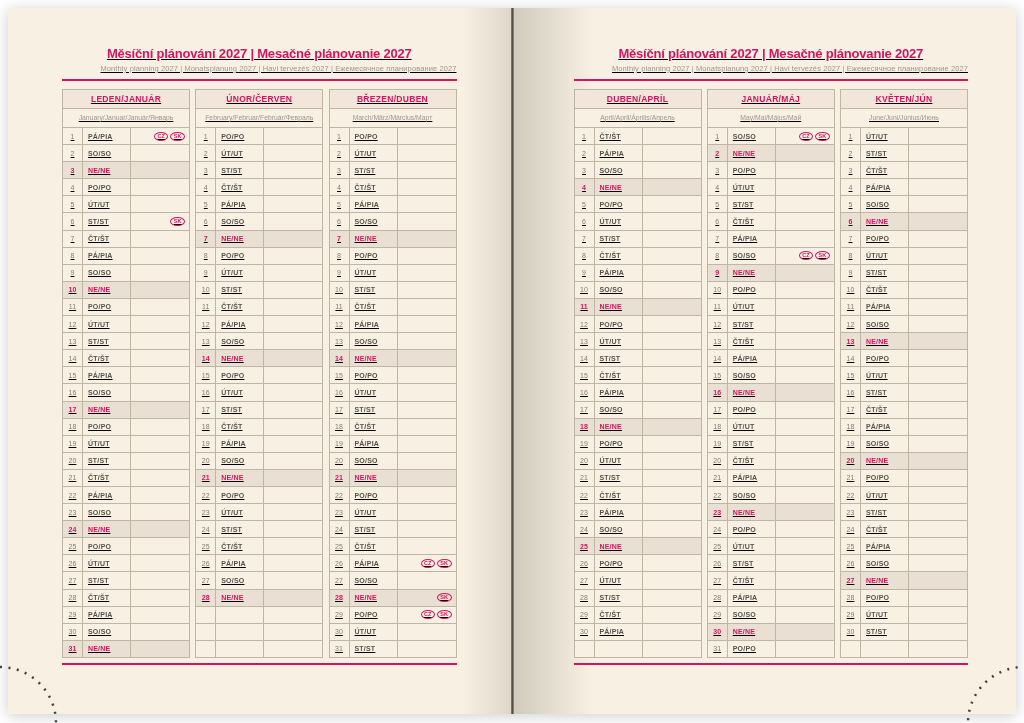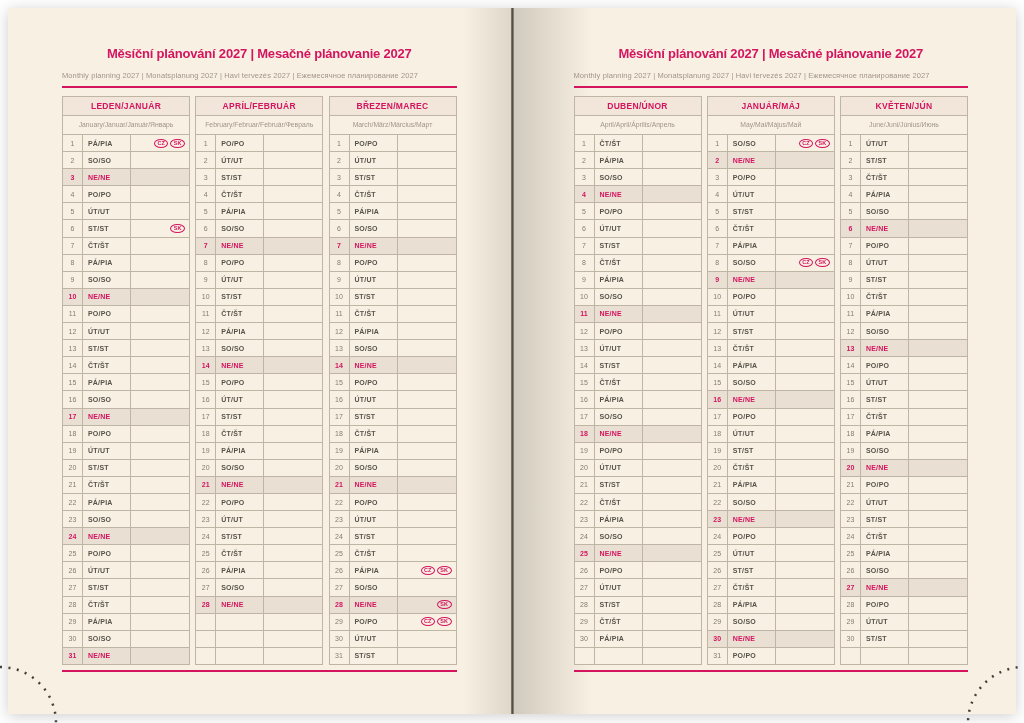--- a/index.html
+++ b/index.html
@@ -5,29 +5,29 @@
   :root{
     --accent:#d4145f; --page:#f8f1e3; --highlight:#e9e0d3; --head-band:#f2e6da;
     --border:#bfb5a4; --day-text:#57524a; --num-text:#847c6e; --sub-text:#a2948a; --dots:#45413a;
   }
   *{box-sizing:border-box; margin:0; padding:0;}
   html,body{width:1024px; height:723px; overflow:hidden;}
   body{background:#ffffff; font-family:"Liberation Sans","DejaVu Sans",sans-serif; position:relative;}
   .book{position:absolute; left:8px; top:8px; width:1008px; height:706px; display:flex;
         box-shadow:0 2px 14px rgba(0,0,0,0.20);}
   .page{flex:1; background:var(--page); position:relative;}
-  .page-inner{position:absolute; inset:0; padding:38px 54px 0 54px; display:flex; flex-direction:column;}
+  .page-inner{position:absolute; inset:0; padding:38px 54px 0 54px; display:flex; flex-direction:column;text-decoration:underline;}
   .page.right .page-inner{padding:38px 48px 0 60px;}
   .page.left::after{content:""; position:absolute; top:0; right:0; width:48px; height:100%;
         background:linear-gradient(to right, rgba(90,82,66,0), rgba(90,82,66,0.16)); pointer-events:none;}
   .page.right::before{content:""; position:absolute; top:0; left:0; width:78px; height:100%;
         background:linear-gradient(to right, rgba(94,89,79,0.26), rgba(94,89,79,0)); pointer-events:none;}
   .spine{width:3px; background:linear-gradient(to right,#8a8278,#534e46,#9b958a);}
   .page-title{text-align:center; color:var(--accent); font-weight:bold; font-size:13px; letter-spacing:-0.2px;}
-  .page-subtitle{text-align:left; color:var(--sub-text); font-size:7.5px; margin-top:10px; letter-spacing:0.1px;}
+  .page-subtitle{text-align:right; color:var(--sub-text); font-size:7.5px; margin-top:3px; letter-spacing:0.1px;}
   .title-rule,.bottom-rule{height:2px; background:var(--accent); flex:none;}
   .title-rule{margin-top:6px;}
   .bottom-rule{margin-top:5px;}
   .months{display:flex; justify-content:space-between; margin-top:8px; height:569px; flex:none;}
   .month{width:128px; display:flex; flex-direction:column; border:1px solid var(--border); background:var(--page);}
   .m-head{flex:none; height:19px; line-height:18px; text-align:center; background:var(--head-band);
         color:var(--accent); font-weight:bold; font-size:8.5px; letter-spacing:0.3px; border-bottom:1px solid var(--border);}
   .m-sub{flex:none; height:19px; line-height:18px; text-align:center; color:var(--sub-text); font-size:6.8px;
         border-bottom:1px solid var(--border);}
   .m-rows{flex:1; display:flex; flex-direction:column;}
@@ -214,21 +214,21 @@
                 <span class="cell-note"></span>
               </div>
               <div class="row sun">
                 <span class="cell-num">31</span>
                 <span class="cell-day">NE/NE</span>
                 <span class="cell-note"></span>
               </div>
             </div>
           </div>
           <div class="month">
-            <div class="m-head">APRÍL/FEBRUÁR</div>
+            <div class="m-head">ÚNOR/ČERVEN</div>
             <div class="m-sub">February/Februar/Február/Февраль</div>
             <div class="m-rows">
               <div class="row">
                 <span class="cell-num">1</span>
                 <span class="cell-day">PO/PO</span>
                 <span class="cell-note"></span>
               </div>
               <div class="row">
                 <span class="cell-num">2</span>
                 <span class="cell-day">ÚT/UT</span>
@@ -375,21 +375,21 @@
                 <span class="cell-note"></span>
               </div>
               <div class="row">
                 <span class="cell-num"></span>
                 <span class="cell-day"></span>
                 <span class="cell-note"></span>
               </div>
             </div>
           </div>
           <div class="month">
-            <div class="m-head">BŘEZEN/MAREC</div>
+            <div class="m-head">BŘEZEN/DUBEN</div>
             <div class="m-sub">March/März/Március/Март</div>
             <div class="m-rows">
               <div class="row">
                 <span class="cell-num">1</span>
                 <span class="cell-day">PO/PO</span>
                 <span class="cell-note"></span>
               </div>
               <div class="row">
                 <span class="cell-num">2</span>
                 <span class="cell-day">ÚT/UT</span>
@@ -555,21 +555,21 @@
     </div>
   </div>
   <div class="spine"></div>
   <div class="page right">
     <div class="page-inner">
       <div class="page-title">Měsíční plánování 2027 | Mesačné plánovanie 2027</div>
       <div class="page-subtitle">Monthly planning 2027 | Monatsplanung 2027 | Havi tervezés 2027 | Ежемесячное планирование 2027</div>
       <div class="title-rule"></div>
       <div class="months">
           <div class="month">
-            <div class="m-head">DUBEN/ÚNOR</div>
+            <div class="m-head">DUBEN/APRÍL</div>
             <div class="m-sub">April/April/Április/Апрель</div>
             <div class="m-rows">
               <div class="row">
                 <span class="cell-num">1</span>
                 <span class="cell-day">ČT/ŠT</span>
                 <span class="cell-note"></span>
               </div>
               <div class="row">
                 <span class="cell-num">2</span>
                 <span class="cell-day">PÁ/PIA</span>

